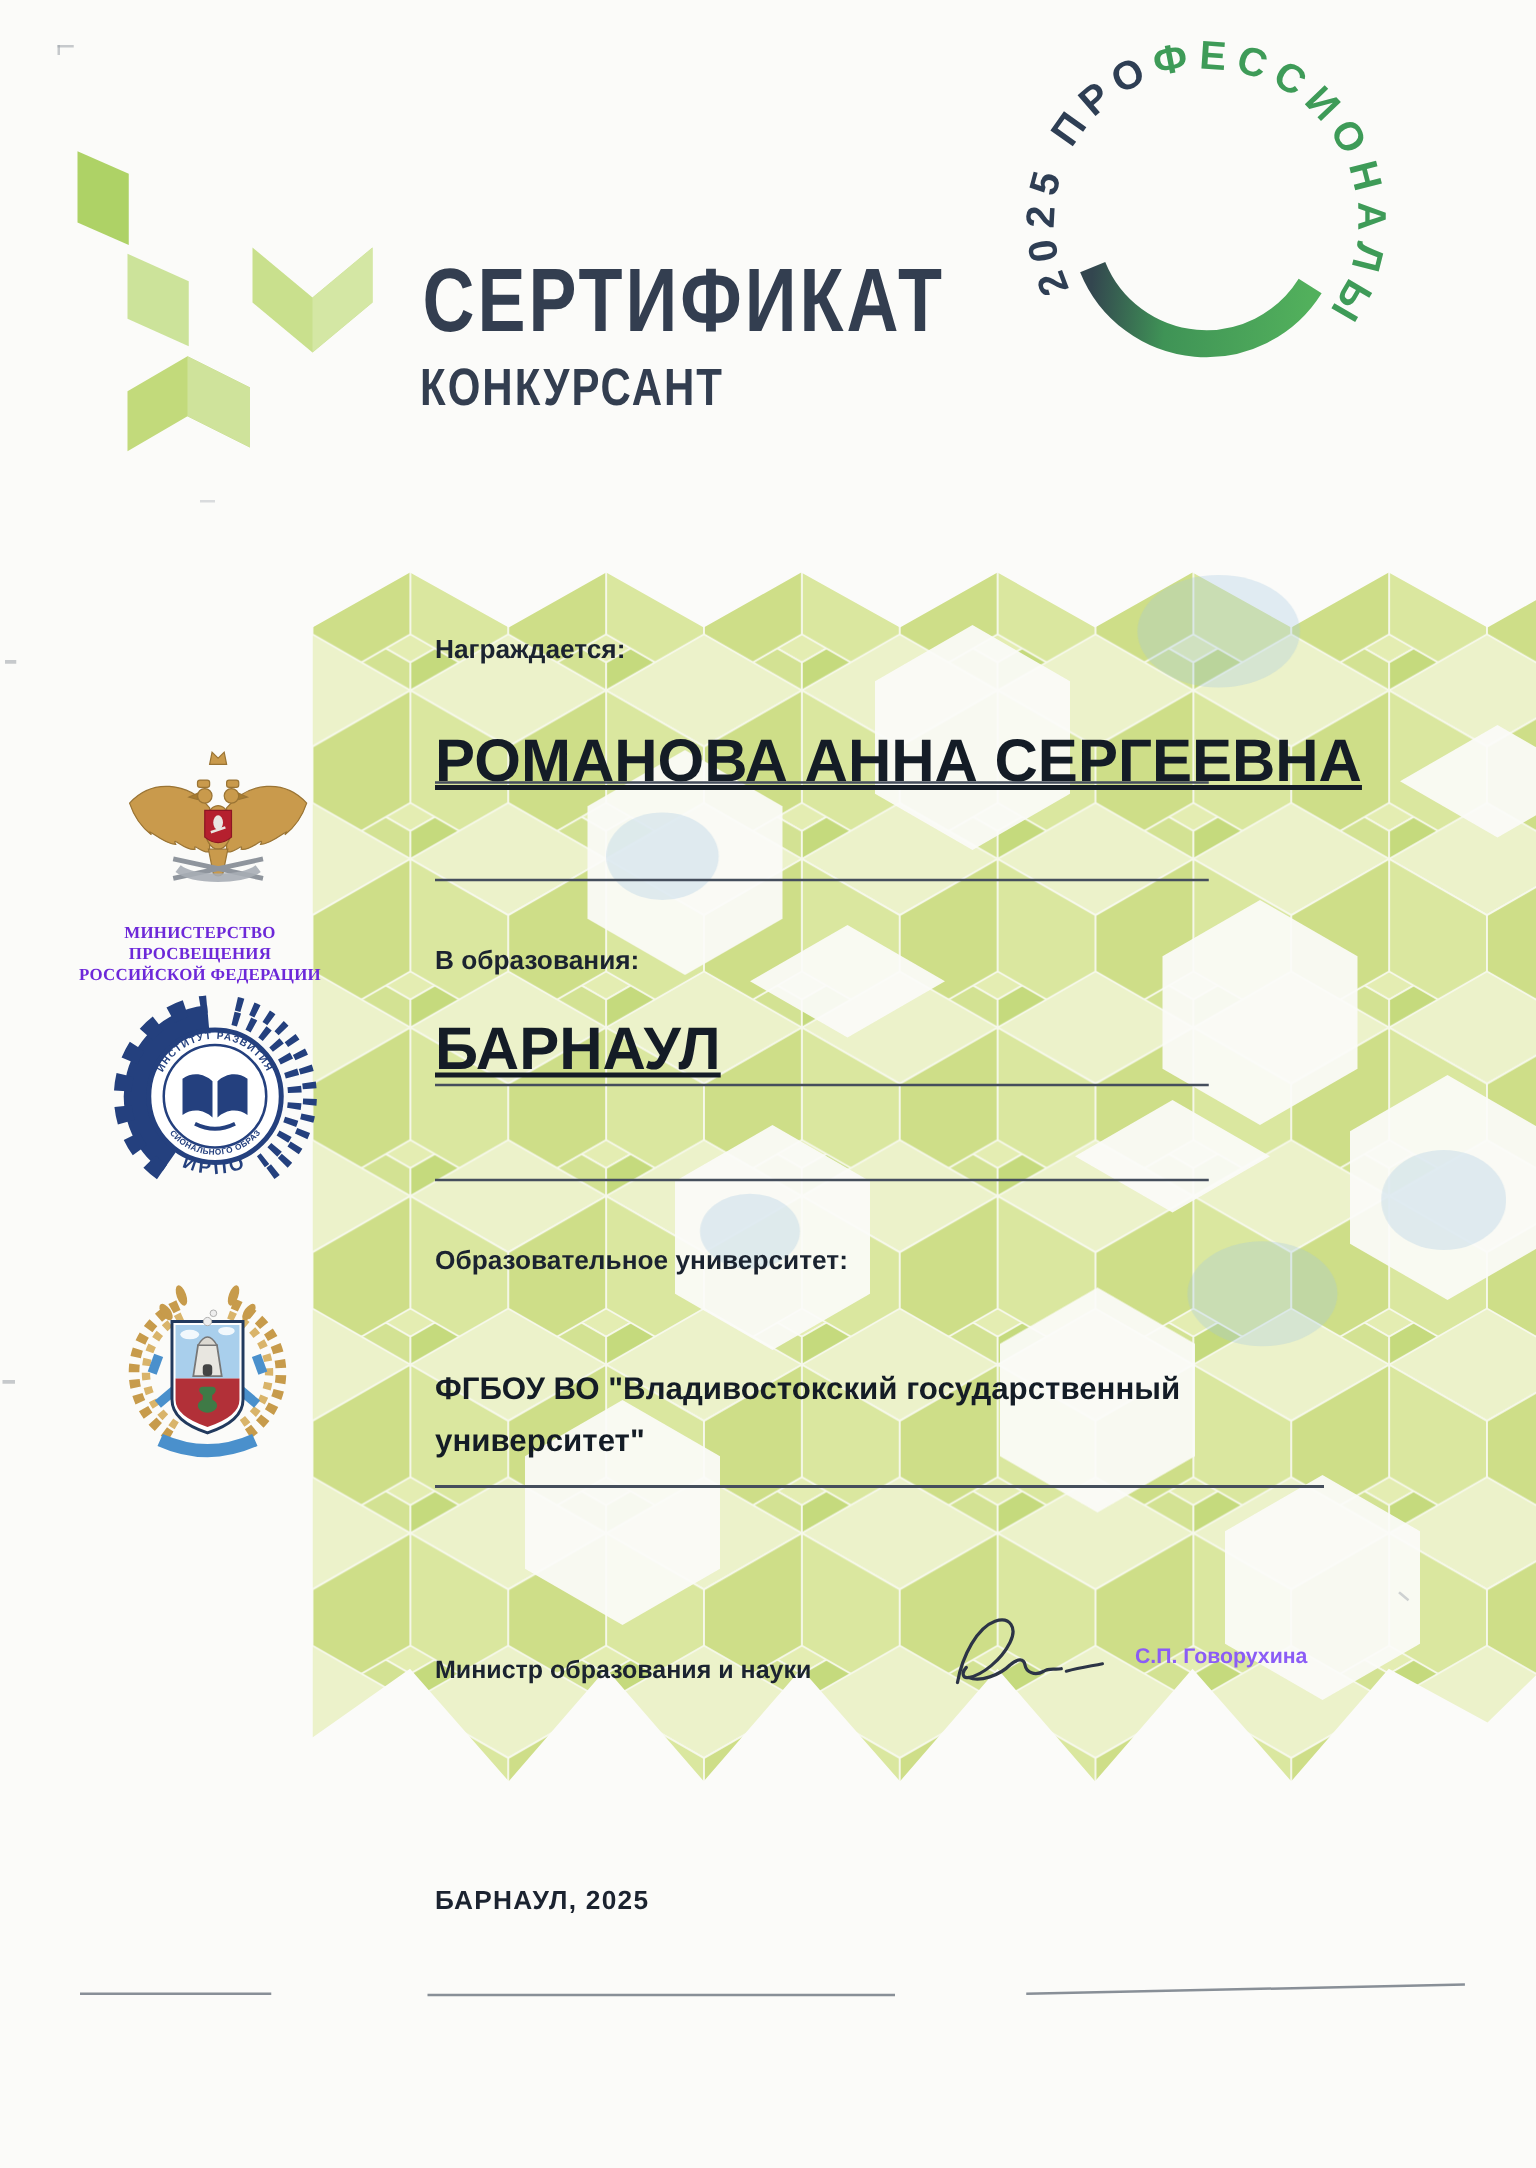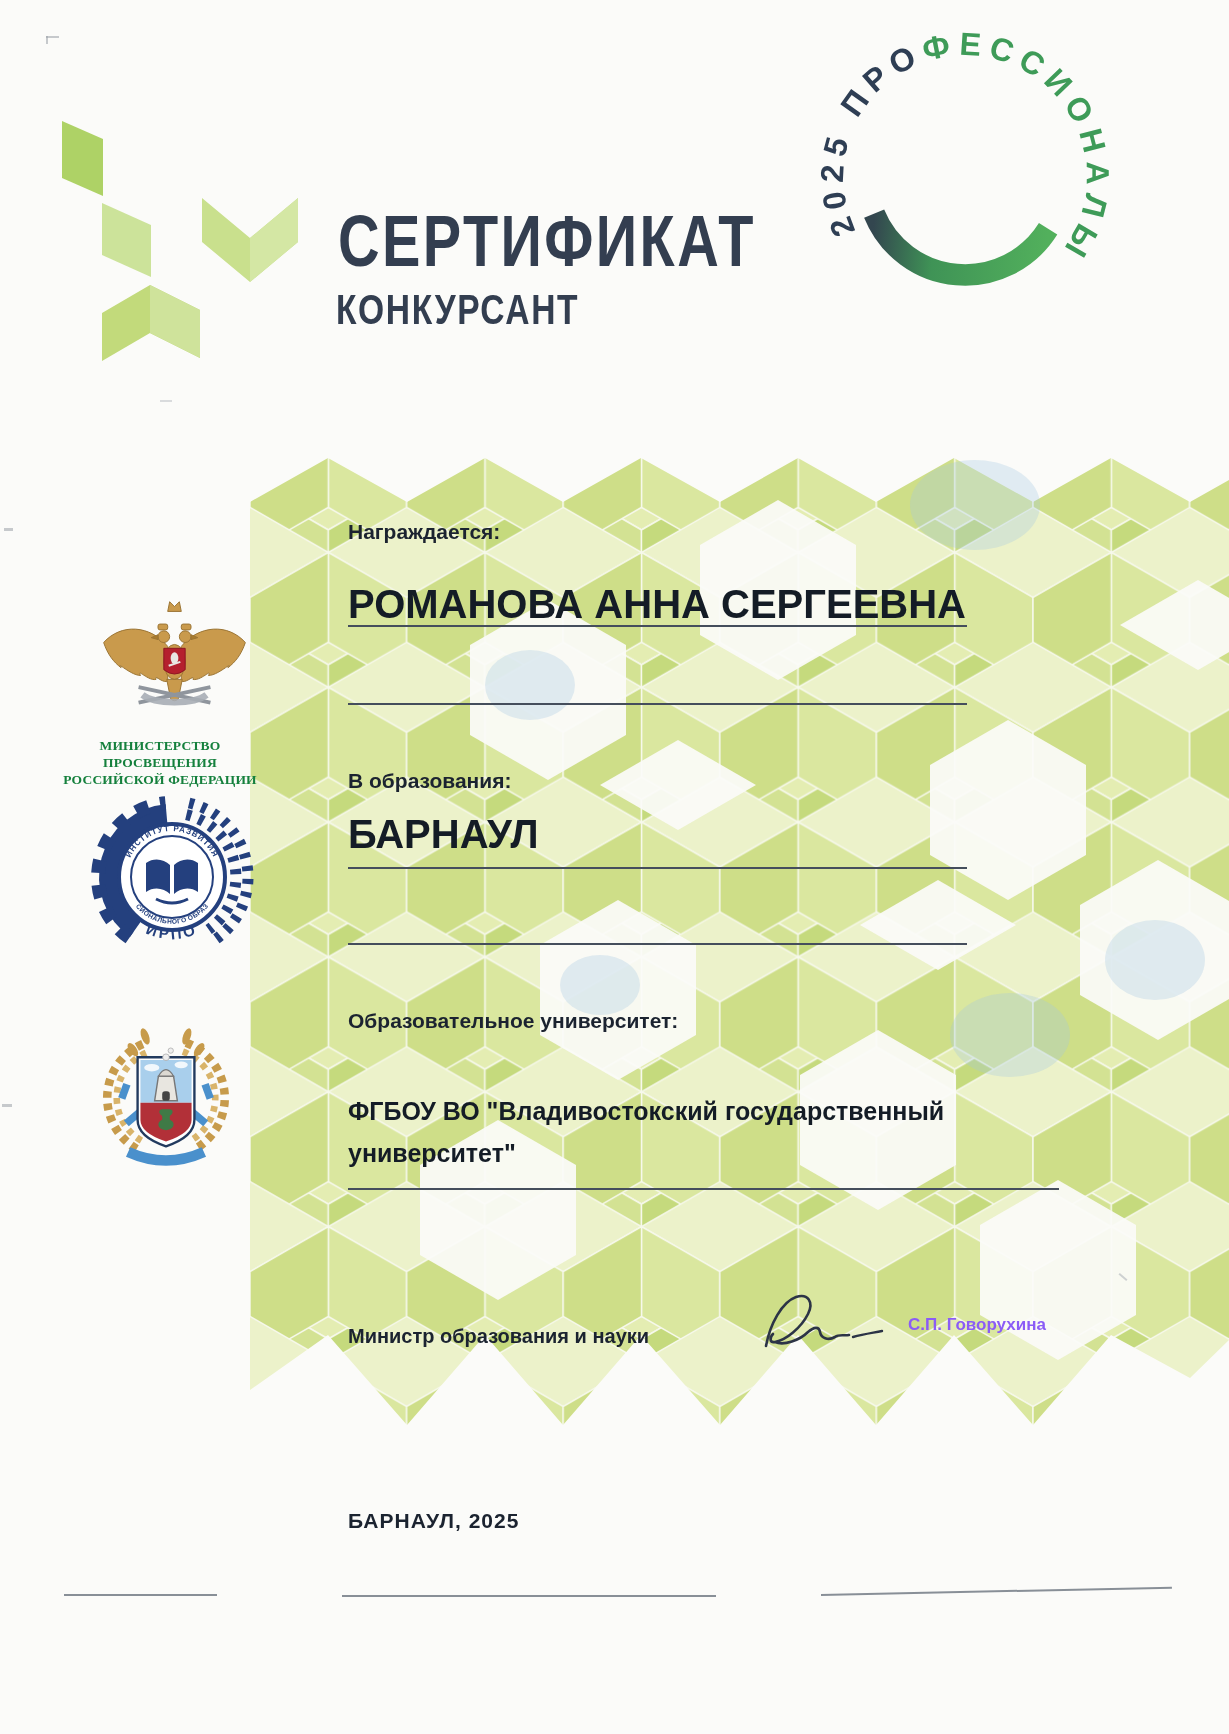--- a/index.html
+++ b/index.html
@@ -3,29 +3,29 @@
 <meta charset="utf-8">
 <style>
   html,body{margin:0;padding:0;background:#e8e8e8;}
   .page{position:relative;width:1229px;height:1734px;background:#fbfbf9;overflow:hidden;
         font-family:"Liberation Sans",sans-serif;color:#1b2330;}
   .abs{position:absolute;}
   .title{font-weight:700;font-size:72px;letter-spacing:3px;color:#333e50;
          transform:scaleX(.80);transform-origin:left top;white-space:nowrap;}
   .subtitle{font-weight:700;font-size:42px;letter-spacing:2px;color:#333e50;
             transform:scaleX(.80);transform-origin:left top;white-space:nowrap;}
-  .label{font-weight:700;font-size:21px;color:#1b2330;white-space:nowrap;margin-top:12px;}
-  .value-lg{font-weight:700;font-size:40px;color:#141c26;white-space:nowrap;}
+  .label{font-weight:700;font-size:21px;color:#1b2330;white-space:nowrap;}
+  .value-lg{font-weight:700;font-size:48px;color:#141c26;white-space:nowrap;text-decoration:underline;}
   .value-md{font-weight:700;font-size:25px;line-height:42px;color:#141c26;}
   .rule{position:absolute;height:2px;background:#454e5c;}
   .minister{font-weight:700;font-size:20px;line-height:36px;color:#1b2330;}
   .signer{font-weight:700;font-size:17px;color:#8b5cf6;white-space:nowrap;}
   .footer-city{font-weight:700;font-size:21px;letter-spacing:1px;color:#1b2330;white-space:nowrap;}
   .ministry-caption{font-family:"Liberation Serif",serif;font-weight:700;font-size:13.5px;
-                    line-height:17px;color:#15803d;text-align:center;letter-spacing:.2px;}
+                    line-height:17px;color:#6d28d9;text-align:center;letter-spacing:.2px;}
   .scanline{position:absolute;height:2px;background:#737b86;opacity:.85;}
   .artifact{position:absolute;background:#9aa0a8;opacity:.55;}
 </style>
 </head>
 <body>
 
 <div class="page">
 
   <svg class="abs" style="left:250px;top:440px;" width="979" height="1000" viewBox="0 0 979 1000" xmlns="http://www.w3.org/2000/svg" xmlns:xlink="http://www.w3.org/1999/xlink">
     <defs>

